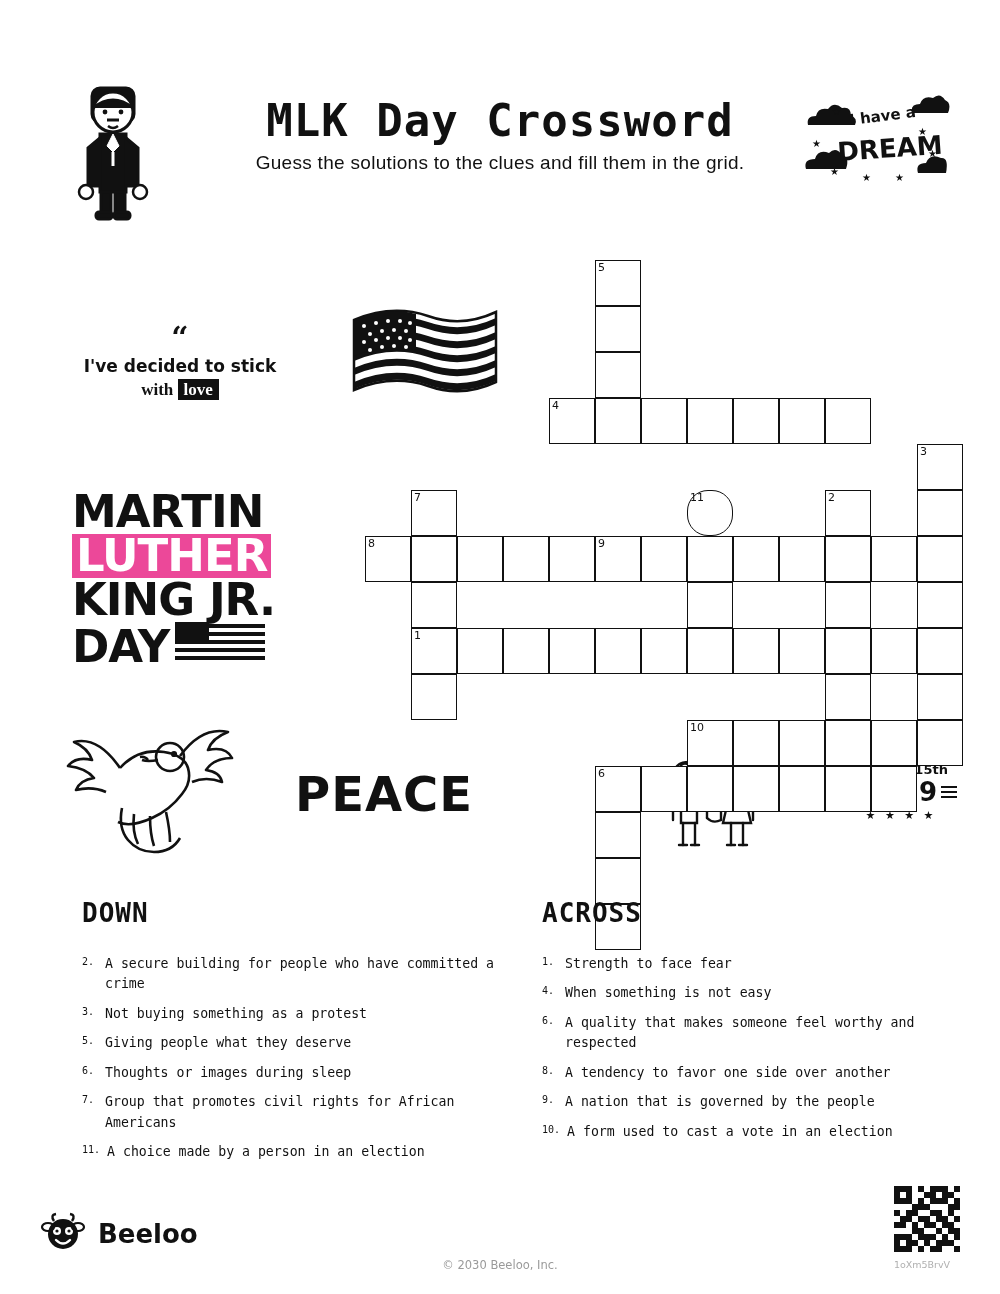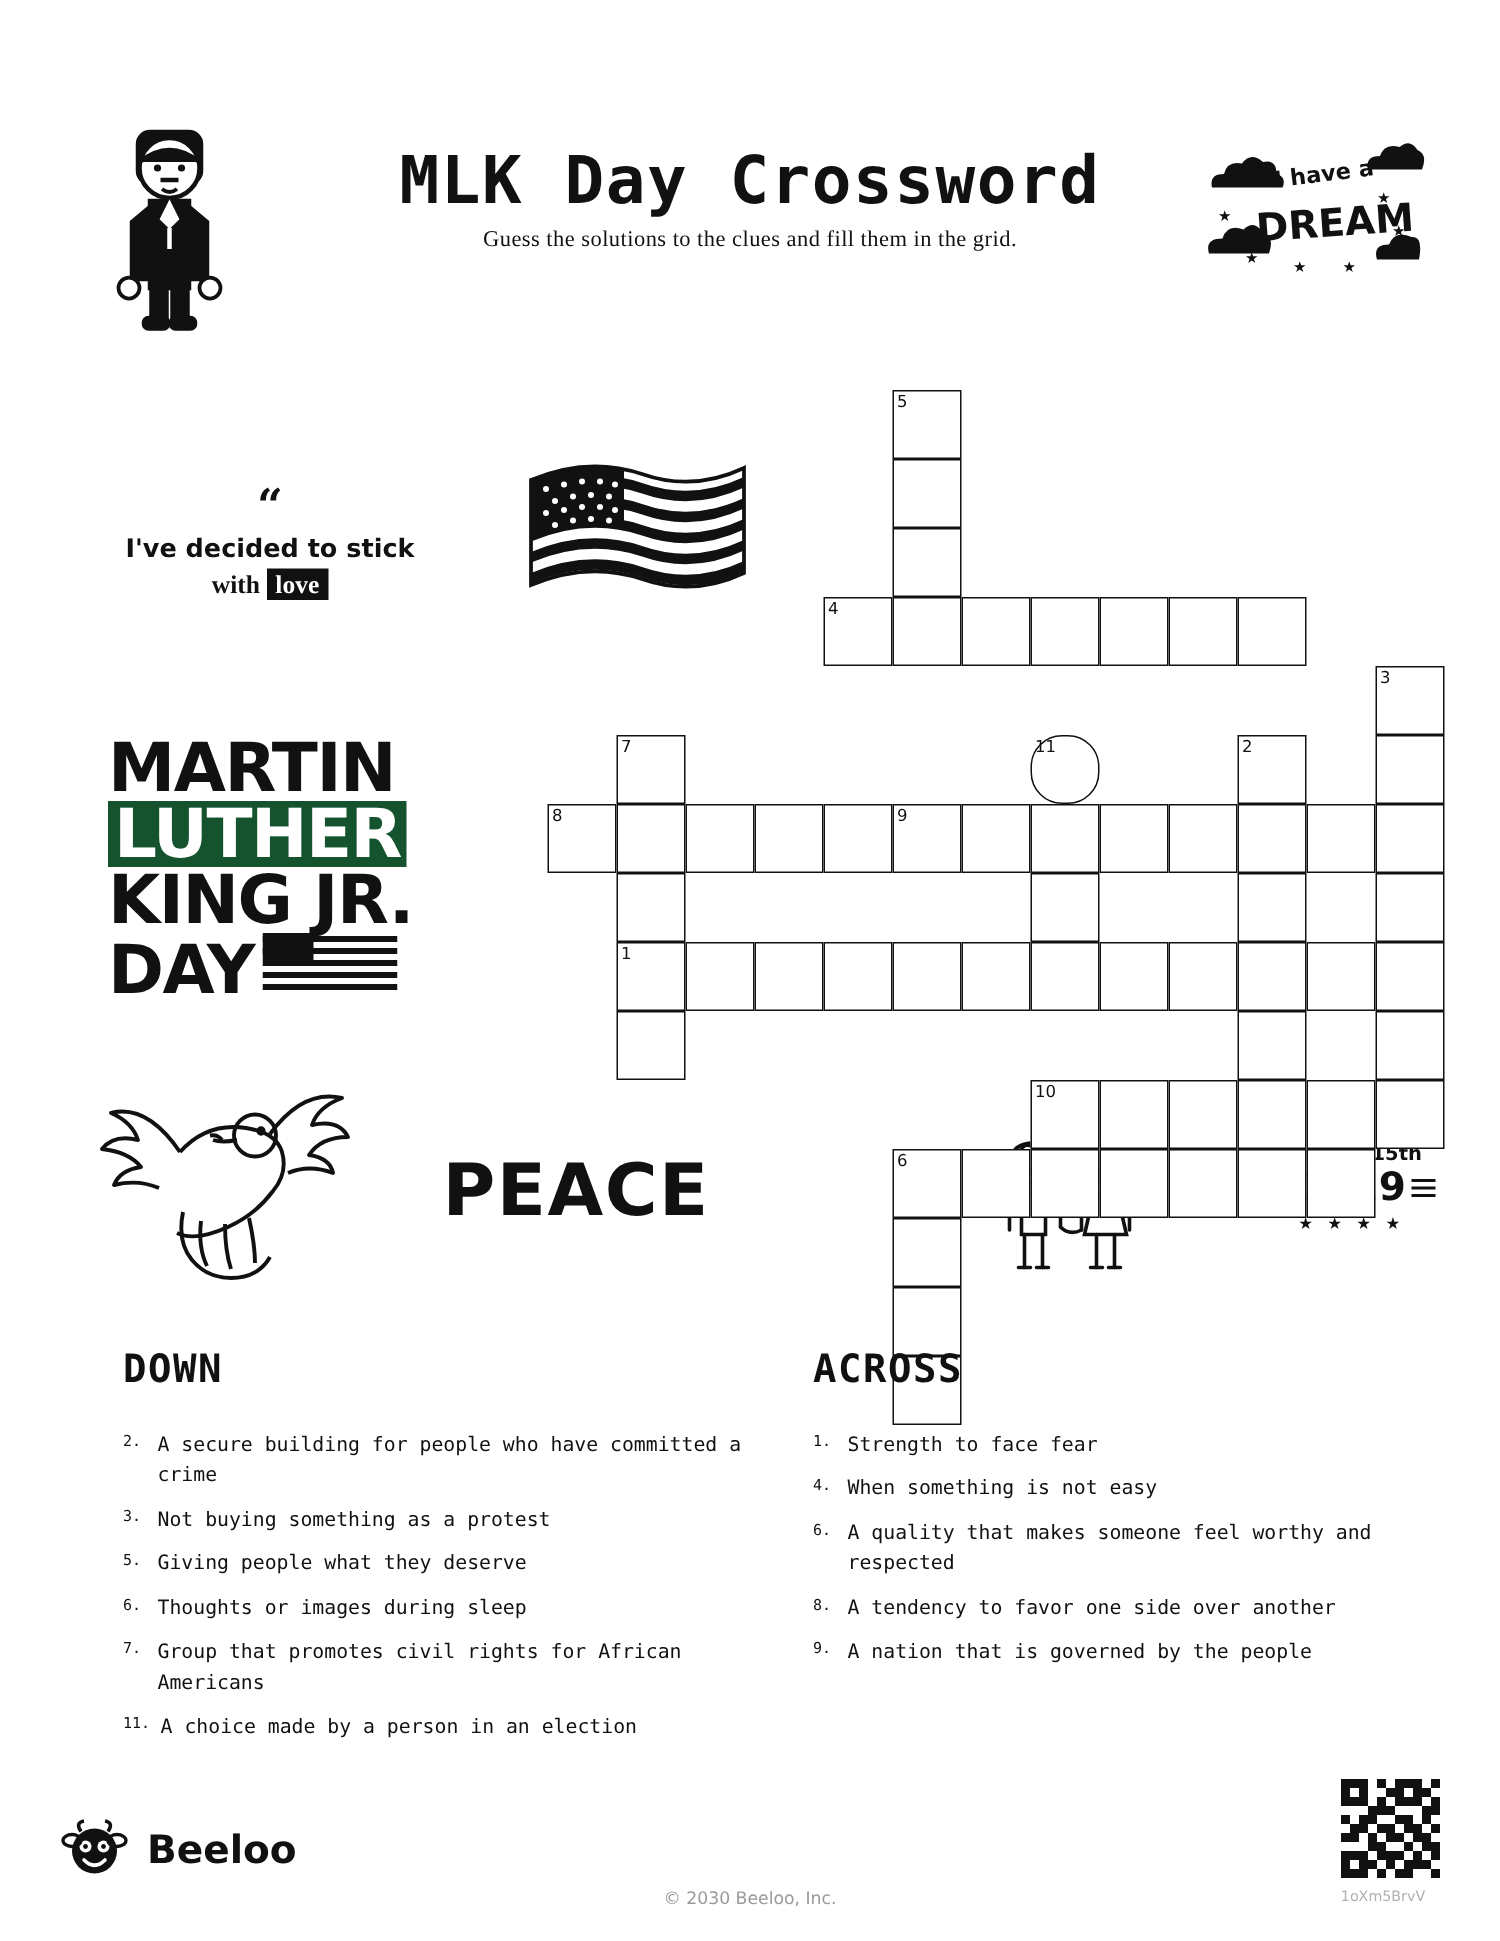--- a/index.html
+++ b/index.html
@@ -14,22 +14,22 @@
 
   
   .header{position:absolute;top:40px;left:0;width:1000px;height:150px;}
   .title{
     position:absolute;left:190px;top:55px;width:620px;text-align:center;
     font-family:"DejaVu Sans Mono",monospace;
     font-size:44px;font-weight:bold;letter-spacing:1px;color:#111;
   }
   .subtitle{
     position:absolute;left:150px;top:112px;width:700px;text-align:center;
-    font-family:Liberation Serif, serif;
-    font-size:15px;letter-spacing:0.3px;color:#111;
+    font-family:Liberation Sans, sans-serif;
+    font-size:19px;letter-spacing:0.3px;color:#111;
   }
 
   
   .mlk-figure{position:absolute;left:70px;top:42px;width:90px;height:140px;}
 
   
   .dream-badge{position:absolute;right:50px;top:55px;width:150px;height:100px;}
 
   
   .quote-block{position:absolute;left:60px;top:330px;width:240px;text-align:center;}
@@ -37,21 +37,21 @@
     font-family:"DejaVu Serif",serif;font-size:30px;font-weight:bold;
     line-height:16px;color:#111;display:block;margin-bottom:10px;
   }
   .quote-line1{font-size:17px;font-weight:bold;color:#111;font-family:"DejaVu Sans",sans-serif;}
   .quote-line2{font-size:17px;font-weight:bold;color:#111;margin-top:4px;font-family:Liberation Serif, serif;}
   .quote-hl{background:#111;color:#fff;padding:1px 6px;}
 
   .mlk-wordmark{position:absolute;left:72px;top:490px;width:205px;}
   .wm-row{font-family:"DejaVu Sans",sans-serif;font-weight:bold;letter-spacing:-1px;line-height:0.98;}
   .wm1{font-size:45px;}
-  .wm2{font-size:45px;background:#14532d;color:#fff;display:inline-block;padding:0 4px;}
+  .wm2{font-size:45px;background:#ec4899;color:#fff;display:inline-block;padding:0 4px;}
   .wm3{font-size:45px;}
   .wm4{font-size:45px;display:flex;align-items:flex-end;gap:6px;}
 
   .dove{position:absolute;left:60px;top:712px;width:190px;height:150px;}
   .peace-word{
     position:absolute;left:295px;top:766px;
     font-family:"DejaVu Sans",sans-serif;font-weight:bold;font-size:48px;letter-spacing:1px;color:#111;
   }
 
   .flag-art{position:absolute;left:348px;top:300px;width:155px;height:110px;}
@@ -436,20 +436,24 @@
             <span class="ct">A quality that makes someone feel worthy and respected</span>
           </div>
           <div class="clue">
             <span class="cn">8.</span>
             <span class="ct">A tendency to favor one side over another</span>
           </div>
           <div class="clue">
             <span class="cn">9.</span>
             <span class="ct">A nation that is governed by the people</span>
           </div>
+          <div class="clue">
+            <span class="cn">10.</span>
+            <span class="ct">A form used to cast a vote in an election</span>
+          </div>
         </div>
     </div>
   </div>
 
   <div class="footer">
     <div class="brand">
       <span>
         <svg viewBox="0 0 46 46" width="46" height="46">
           <circle cx="23" cy="25" r="15" fill="#111"></circle>
           <circle cx="17" cy="22" r="4" fill="#fff"></circle>

